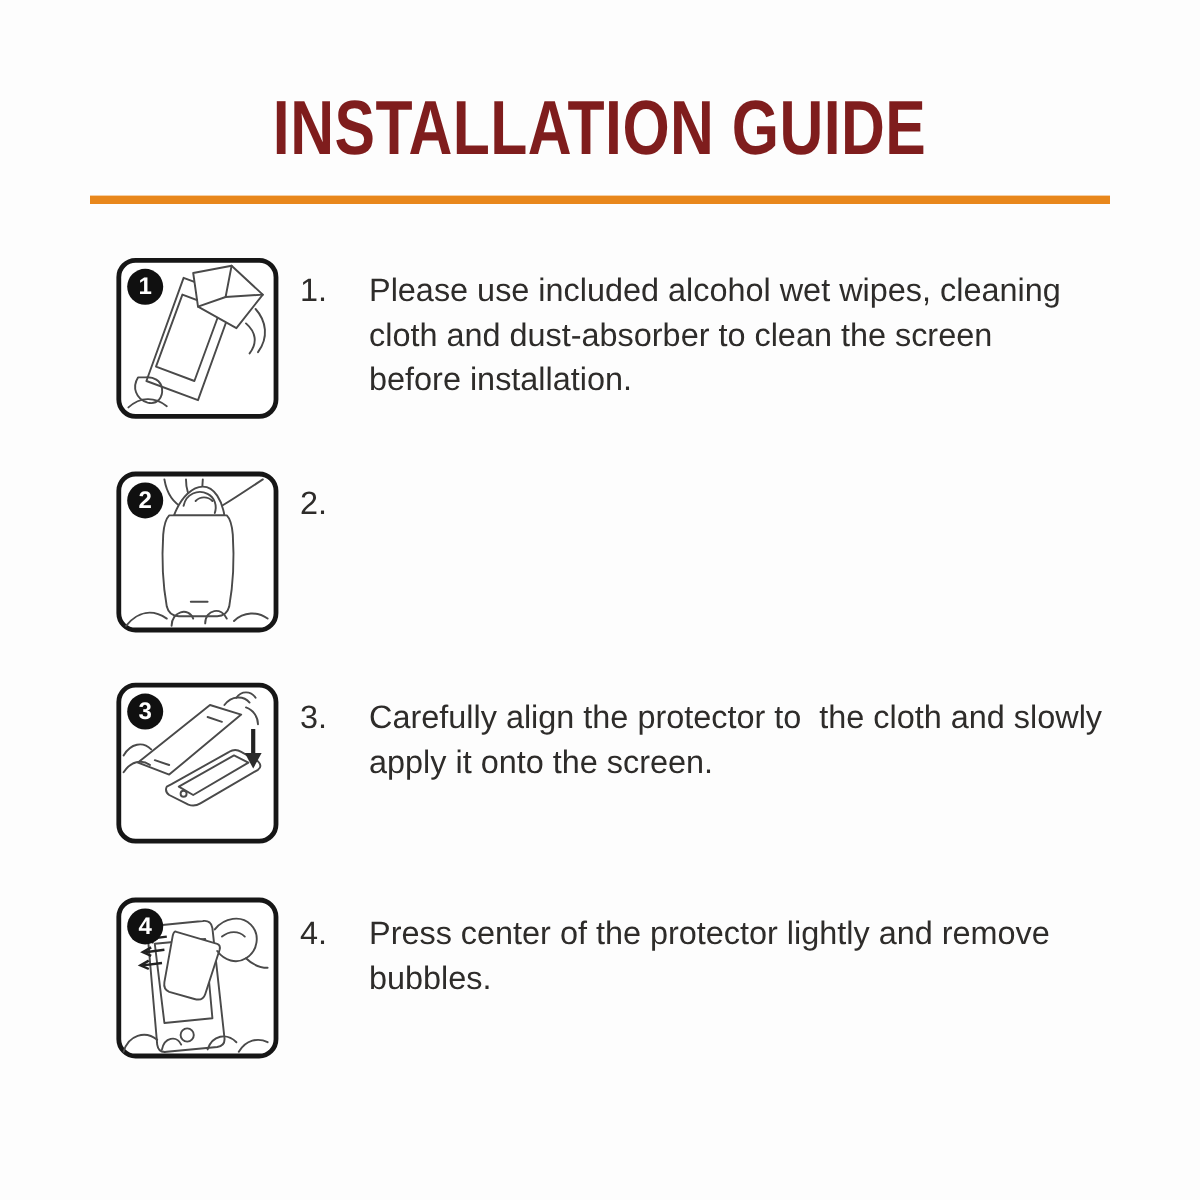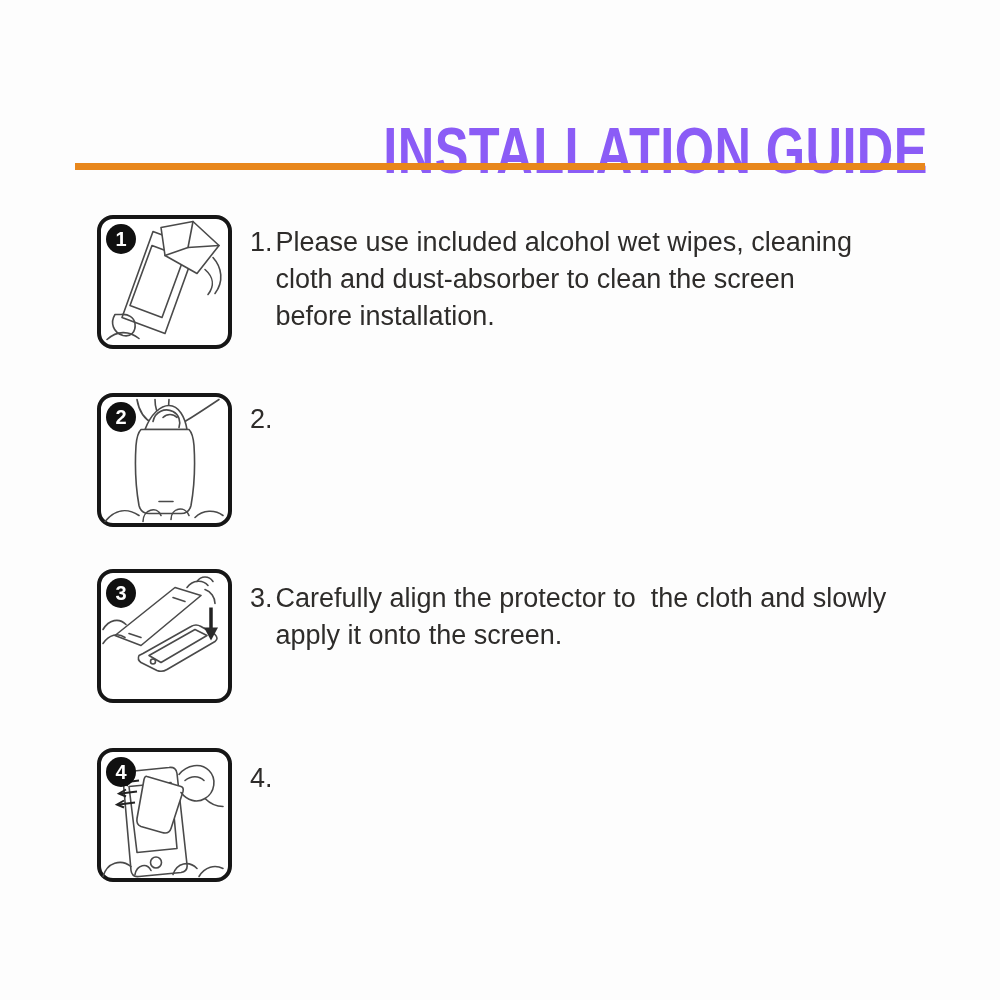--- a/index.html
+++ b/index.html
@@ -10,27 +10,26 @@
     position: relative;
     overflow: hidden;
     color: #2d2a28;
   }
   .page { position: absolute; inset: 0; }
 
   
   .title {
     position: absolute;
     top: 74px; left: 0; right: 0;
-    text-align: right;
+    text-align: center;
     line-height: 64px;
     font-size: 64px;
     font-weight: bold;
-    color: #8b5cf6;
+    color: #7f1d1d;
     white-space: nowrap;
-    margin-top: 45px;
   }
   .title .scale {
     display: inline-block;
     transform: scaleX(0.79);
     transform-origin: center;
     letter-spacing: 0.5px;
   }
 
   
   .divider {
@@ -74,21 +73,21 @@
   .step-text {
     position: absolute;
     left: 250px;
     width: 710px;
     display: flex;
     font-size: 27px;
     line-height: 37px;
     color: #2e2c2a;
   }
   .step-text .num { flex: none; margin-right: 3px; }
-  .step-text .body { white-space: pre-wrap; }
+  .step-text .body { white-space: pre-wrap; margin-left: 32px; }
   .text-1 { top: 224px; }
   .text-2 { top: 401px; }
   .text-3 { top: 580px; }
   .text-4 { top: 760px; }
 
   
   .art { stroke: #4a4a4a; stroke-width: 1.6; fill: none; stroke-linecap: round; stroke-linejoin: round; }
   .art-fill { stroke: #4a4a4a; stroke-width: 1.6; fill: #ffffff; stroke-linejoin: round; }
   .art-solid { fill: #2b2b2b; stroke: none; }
 </style>
@@ -218,15 +217,17 @@
       </g>
 
       <path class="art" d="M2,124 C6,110 20,106 30,114"></path>
       <path class="art" d="M34,122 C36,112 46,110 50,118"></path>
       <path class="art" d="M72,122 C76,110 88,108 96,116"></path>
       <path class="art" d="M98,124 C104,114 114,112 122,116"></path>
     </svg>
   </div>
   <div class="step-text text-4">
     <span class="num">4.</span>
+    <span class="body">Press center of the protector lightly and remove
+bubbles.</span>
   </div>
 
 </div>
 
 </body></html>

